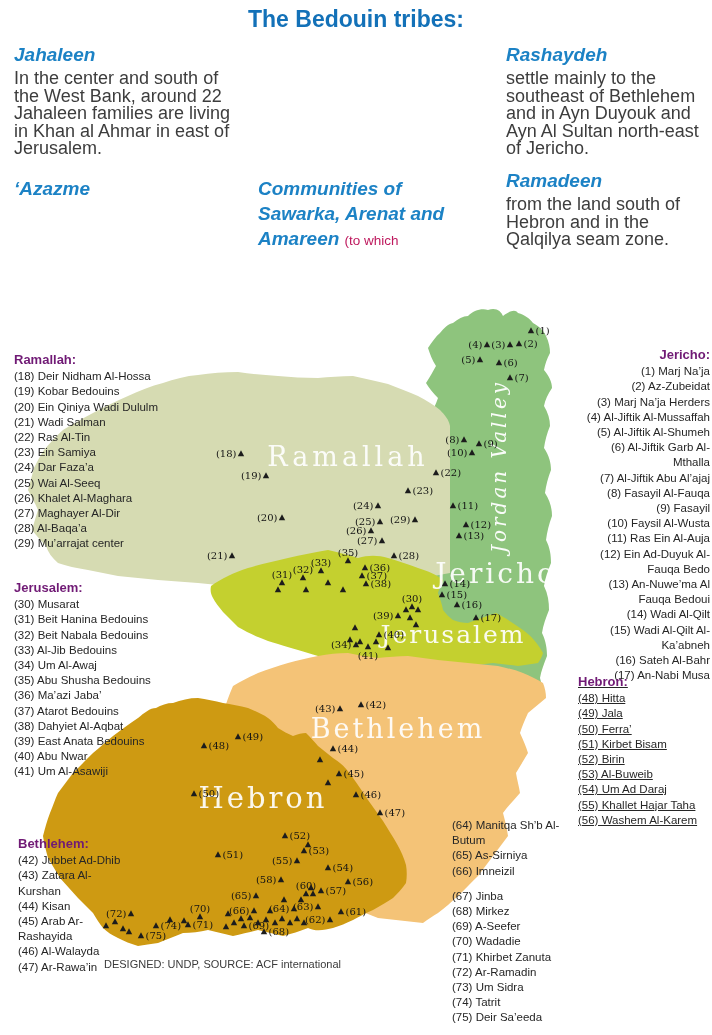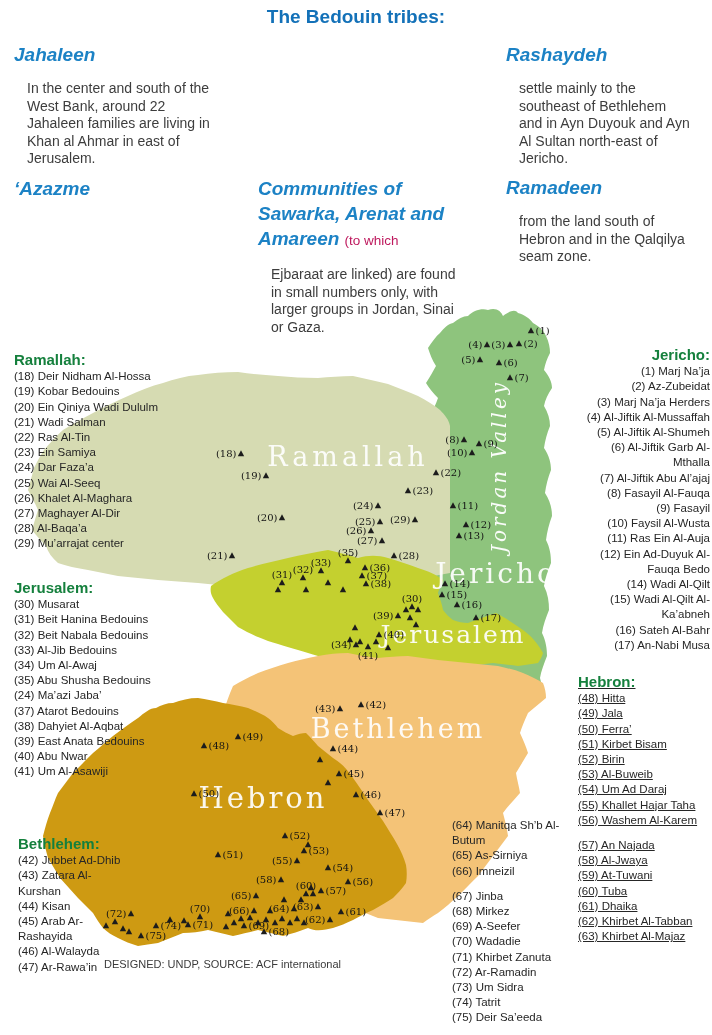--- a/index.html
+++ b/index.html
@@ -1,32 +1,32 @@
 <!DOCTYPE html>
 <html><head>
 <meta charset="utf-8">
 <style>
   html,body{margin:0;padding:0;background:#fff;}
   .page{position:relative;width:712px;height:1035px;background:#fff;overflow:hidden;
         font-family:"Liberation Sans",sans-serif;color:#3d3d3d;}
   .title{position:absolute;left:0;top:6px;width:712px;text-align:center;
-         font-size:19px;font-weight:bold;color:#1371b8;}
+         font-size:23px;font-weight:bold;color:#1371b8;}
   .tribe{position:absolute;}
   .tname{margin:0 0 3px 0;font-size:19px;line-height:25px;font-weight:bold;
          font-style:italic;color:#1c82c5;}
   .tsuffix{font-style:normal;color:#be185d;font-size:13.5px;font-weight:normal;}
-  .tdesc{margin:13px;font-size:14px;line-height:17.5px;color:#3d3d3d;}
+  .tdesc{margin:0;font-size:18px;line-height:17.5px;color:#3d3d3d;}
   .t1{left:14px;top:42px;width:218px;}
   .t2{left:258px;top:42px;width:236px;}
   .t3{left:506px;top:42px;width:200px;}
   .t4{left:14px;top:176px;width:232px;}
   .t5{left:258px;top:176px;width:212px;}
-  .t6{left:506px;top:175px;width:200px;}
+  .t6{left:506px;top:168px;width:200px;}
   .loc-list{position:absolute;font-size:11.5px;line-height:15.2px;color:#262626;}
-  .list-title{font-weight:bold;color:#15803d;font-size:15px;margin-bottom:2px;}
+  .list-title{font-weight:bold;color:#701a75;font-size:13px;margin-bottom:2px;}
   .list-group{margin-bottom:10px;}
   .l-ramallah{left:14px;top:352px;width:172px;}
   .l-jerusalem{left:14px;top:580px;width:176px;}
   .l-bethlehem{left:18px;top:836px;width:104px;}
   .l-jericho{left:578px;top:347px;width:132px;text-align:right;}
   .l-hebron{left:578px;top:674px;width:132px;text-decoration:underline;}
   .l-south{left:452px;top:818px;width:127px;}
   .mapsvg{position:absolute;left:18px;top:303px;}
   .rlabel{fill:#ffffff;opacity:.92;font-family:"DejaVu Serif",serif;text-anchor:middle;}
   .vlabel{fill:#ffffff;opacity:.95;font-family:"DejaVu Serif",serif;font-style:italic;
@@ -47,21 +47,20 @@
   </div>
   <div class="tribe t3">
     <h2 class="tname">Rashaydeh</h2>
     <p class="tdesc">settle mainly to the southeast of Bethlehem and in Ayn Duyouk and Ayn Al Sultan north-east of Jericho.</p>
   </div>
   <div class="tribe t4">
     <h2 class="tname">‘Azazme</h2>
   </div>
   <div class="tribe t5">
     <h2 class="tname"><span>Communities of Sawarka, Arenat and Amareen</span> <span class="tsuffix">(to which</span></h2>
-    <p class="tdesc">Ejbaraat are linked) are found in small numbers only, with larger groups in Jordan, Sinai or Gaza.</p>
   </div>
   <div class="tribe t6">
     <h2 class="tname">Ramadeen</h2>
     <p class="tdesc">from the land south of Hebron and in the Qalqilya seam zone.</p>
   </div>
 
   <svg class="mapsvg" width="550" height="650" viewBox="0 0 550 650" xmlns="http://www.w3.org/2000/svg">
       <path d="M470,7 C478,4 483,8 485,13 C492,8 497,6 500,10 C507,12 512,16 515,20 C522,24 526,28 528,33 C531,39 532,45 532,50 C529,56 527,61 526,67 C531,73 534,79 534,85 C530,91 527,97 526,103 C530,110 532,116 532,123 C529,130 527,138 526,145 C531,152 533,160 533,167 C530,175 528,182 527,190 C532,198 534,205 534,213 C531,221 529,229 528,237 C532,245 533,252 533,260 C530,268 527,275 526,283 C530,291 531,299 531,307 C528,315 525,322 524,330 C528,338 529,346 529,353 C526,361 523,368 522,375 C524,382 525,389 525,395 C517,397 509,397 500,395 L480,387 C472,381 458,370 448,363 C441,357 436,351 435,345 C438,340 440,335 440,330 C428,327 421,323 418,320 C413,314 411,307 412,300 C414,294 416,288 416,283 C412,280 410,276 410,273 C414,269 418,266 422,265 C425,262 427,258 428,255 C429,248 430,241 430,235 C427,227 426,218 426,210 C430,202 432,193 432,185 C429,177 428,168 428,160 C431,153 432,146 432,140 C429,135 427,130 426,125 C421,121 415,117 412,113 C415,107 418,101 420,95 C415,90 411,85 408,80 C412,74 415,68 418,63 C414,57 412,51 410,45 C414,39 418,33 422,30 C426,25 430,21 435,20 C440,16 445,13 450,13 C455,8 463,5 470,7 Z" fill="#8ec47d"></path>
       <path d="M45,127 C55,121 65,115 75,110 C86,104 98,98 110,93 C121,88 133,83 145,80 C156,76 168,73 180,72 C193,70 206,69 220,69 C233,71 246,72 260,73 C273,74 286,75 300,75 C311,74 323,73 335,73 C347,76 359,78 370,81 C380,85 391,89 400,93 C408,97 416,102 422,107 C427,112 431,117 432,123 L432,270 C421,272 410,274 400,275 C387,277 373,279 360,280 C347,282 333,284 320,285 C307,287 293,289 280,290 C267,289 253,288 240,287 C230,286 220,284 210,283 C200,282 190,281 180,280 C167,279 153,278 140,277 C127,276 113,274 100,273 C90,271 80,269 70,267 C59,265 48,263 40,260 C34,255 30,249 28,243 C23,238 18,232 14,227 C16,220 18,213 20,207 C17,200 13,193 10,187 C12,180 14,172 16,165 C19,159 22,153 26,147 C32,140 38,133 45,127 Z" fill="#d6dbb2"></path>
       <path d="M193,283 C198,279 204,276 210,273 C216,270 223,267 230,265 C243,261 257,258 270,255 C283,252 297,249 310,247 C320,249 330,252 340,255 C350,252 360,252 370,255 C380,258 390,261 400,265 C410,268 419,272 425,277 C424,281 421,285 420,290 C422,296 424,301 425,307 C428,311 431,314 435,317 C440,319 445,320 450,320 C460,316 469,313 478,310 C486,314 495,320 505,327 C512,332 519,339 525,350 C524,354 522,357 520,360 C514,361 507,362 500,363 C492,362 483,361 475,360 C467,361 458,362 450,363 C442,362 433,361 425,360 C417,359 408,358 400,357 C393,358 387,360 380,363 C373,364 367,364 360,363 C353,362 347,361 340,360 C327,358 313,355 300,353 C293,351 287,349 280,347 C273,345 266,343 260,341 C253,339 247,337 240,334 C233,331 227,328 220,324 C215,319 210,314 205,309 C201,304 197,299 195,295 C193,291 192,288 193,283 Z" fill="#c4d02f"></path>
@@ -277,21 +276,21 @@
     </div>
   <div class="loc-list l-jerusalem">
       <div class="list-title">Jerusalem:</div>
       <div class="list-group">
         <div class="list-item">(30) Musarat</div>
         <div class="list-item">(31) Beit Hanina Bedouins</div>
         <div class="list-item">(32) Beit Nabala Bedouins</div>
         <div class="list-item">(33) Al-Jib Bedouins</div>
         <div class="list-item">(34) Um Al-Awaj</div>
         <div class="list-item">(35) Abu Shusha Bedouins</div>
-        <div class="list-item">(24) Ma’azi Jaba’</div>
+        <div class="list-item">(36) Ma’azi Jaba’</div>
         <div class="list-item">(37) Atarot Bedouins</div>
         <div class="list-item">(38) Dahyiet Al-Aqbat</div>
         <div class="list-item">(39) East Anata Bedouins</div>
         <div class="list-item">(40) Abu Nwar</div>
         <div class="list-item">(41) Um Al-Asawiji</div>
       </div>
     </div>
   <div class="loc-list l-bethlehem">
       <div class="list-title">Bethlehem:</div>
       <div class="list-group">
@@ -311,48 +310,40 @@
         <div class="list-item">(3) Marj Na’ja Herders</div>
         <div class="list-item">(4) Al-Jiftik Al-Mussaffah</div>
         <div class="list-item">(5) Al-Jiftik Al-Shumeh</div>
         <div class="list-item">(6) Al-Jiftik Garb Al-Mthalla</div>
         <div class="list-item">(7) Al-Jiftik Abu Al’ajaj</div>
         <div class="list-item">(8) Fasayil Al-Fauqa</div>
         <div class="list-item">(9) Fasayil</div>
         <div class="list-item">(10) Faysil Al-Wusta</div>
         <div class="list-item">(11) Ras Ein Al-Auja</div>
         <div class="list-item">(12) Ein Ad-Duyuk Al-Fauqa Bedo</div>
+        <div class="list-item">(13) An-Nuwe’ma Al Fauqa Bedoui</div>
         <div class="list-item">(14) Wadi Al-Qilt</div>
         <div class="list-item">(15) Wadi Al-Qilt Al-Ka’abneh</div>
         <div class="list-item">(16) Sateh Al-Bahr</div>
         <div class="list-item">(17) An-Nabi Musa</div>
       </div>
     </div>
   <div class="loc-list l-hebron">
       <div class="list-title">Hebron:</div>
       <div class="list-group">
         <div class="list-item">(48) Hitta</div>
         <div class="list-item">(49) Jala</div>
         <div class="list-item">(50) Ferra’</div>
         <div class="list-item">(51) Kirbet Bisam</div>
         <div class="list-item">(52) Birin</div>
         <div class="list-item">(53) Al-Buweib</div>
         <div class="list-item">(54) Um Ad Daraj</div>
         <div class="list-item">(55) Khallet Hajar Taha</div>
         <div class="list-item">(56) Washem Al-Karem</div>
       </div>
-      <div class="list-group">
-        <div class="list-item">(57) An Najada</div>
-        <div class="list-item">(58) Al-Jwaya</div>
-        <div class="list-item">(59) At-Tuwani</div>
-        <div class="list-item">(60) Tuba</div>
-        <div class="list-item">(61) Dhaika</div>
-        <div class="list-item">(62) Khirbet Al-Tabban</div>
-        <div class="list-item">(63) Khirbet Al-Majaz</div>
-      </div>
     </div>
   <div class="loc-list l-south">
       <div class="list-group">
         <div class="list-item">(64) Manitqa Sh’b Al-Butum</div>
         <div class="list-item">(65) As-Sirniya</div>
         <div class="list-item">(66) Imneizil</div>
       </div>
       <div class="list-group">
         <div class="list-item">(67) Jinba</div>
         <div class="list-item">(68) Mirkez</div>

